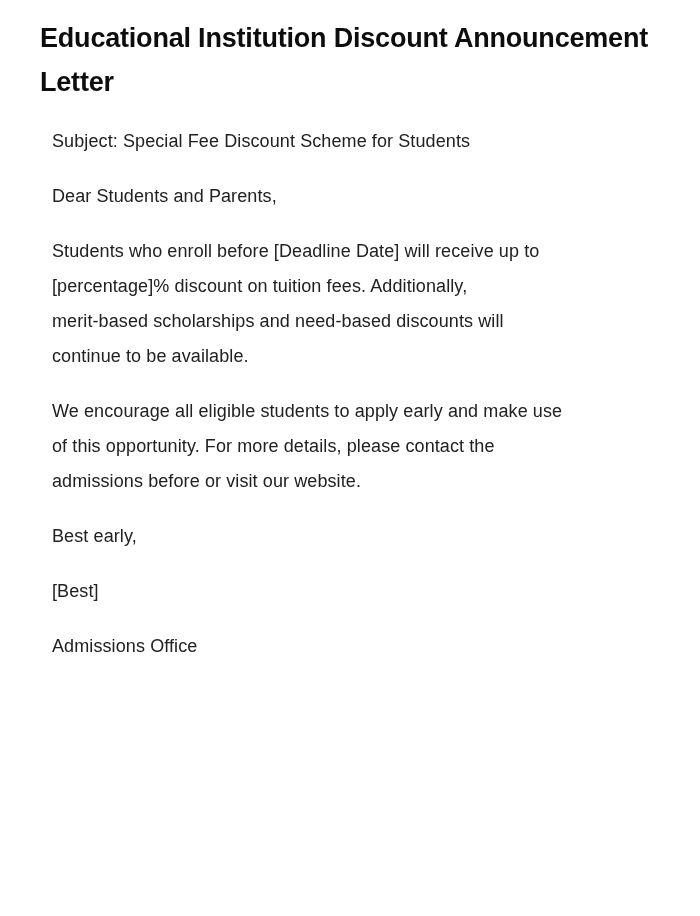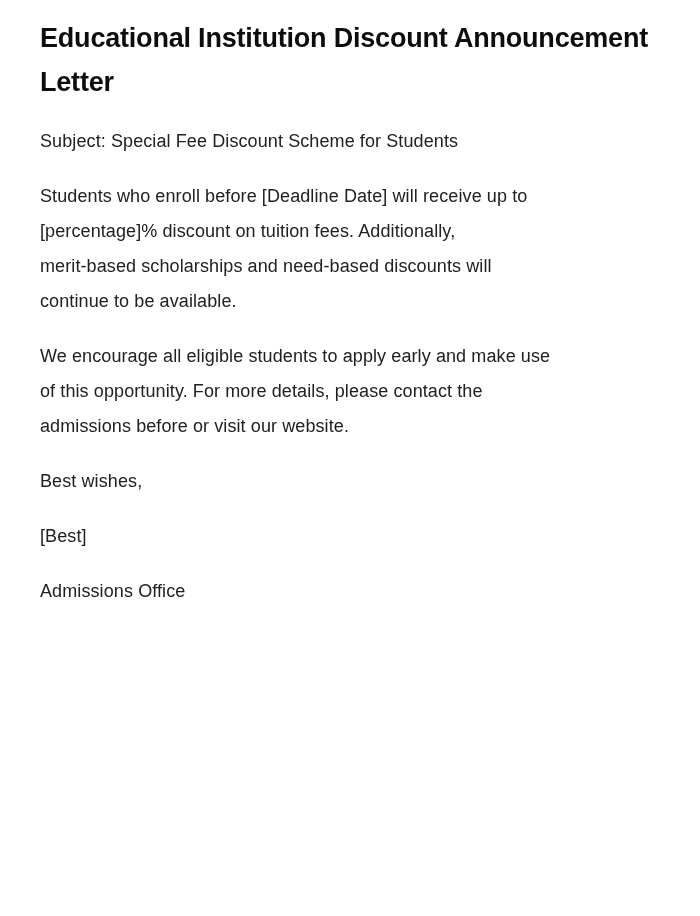--- a/index.html
+++ b/index.html
@@ -20,21 +20,21 @@
   .doc-title {
     margin: 0;
     font-size: 27px;
     font-weight: 700;
     line-height: 44px;
     letter-spacing: -0.2px;
     color: var(--heading-color, #0d0d0d);
     white-space: pre-line;
   }
   .para {
-    margin: 20px 0 0 0;
+    margin: 20px 0 0 12px;
     font-size: 18px;
     font-weight: 400;
     line-height: 35px;
     color: var(--text-color, #202124);
     white-space: pre-line;
     letter-spacing: 0.1px;
   }
   .para.single {
     white-space: normal;
   }
@@ -42,31 +42,32 @@
 </head>
 <body>
 
 <div class="page">
 
   <h1 class="doc-title">Educational Institution Discount Announcement
 Letter</h1>
 
   <p class="para single">Subject: Special Fee Discount Scheme for Students</p>
 
+  <p class="para single">Dear Students and Parents,</p>
 
 
   <p class="para">Students who enroll before [Deadline Date] will receive up to
 [percentage]% discount on tuition fees. Additionally,
 merit-based scholarships and need-based discounts will
 continue to be available.</p>
 
   <p class="para">We encourage all eligible students to apply early and make use
 of this opportunity. For more details, please contact the
 admissions before or visit our website.</p>
 
-  <p class="para single">Best wishes,</p>
+  <p class="para single">Best early,</p>
 
   <p class="para single">[Best]</p>
 
   <p class="para single">Admissions Office</p>
 
 
 </div>
 
 </body></html>

